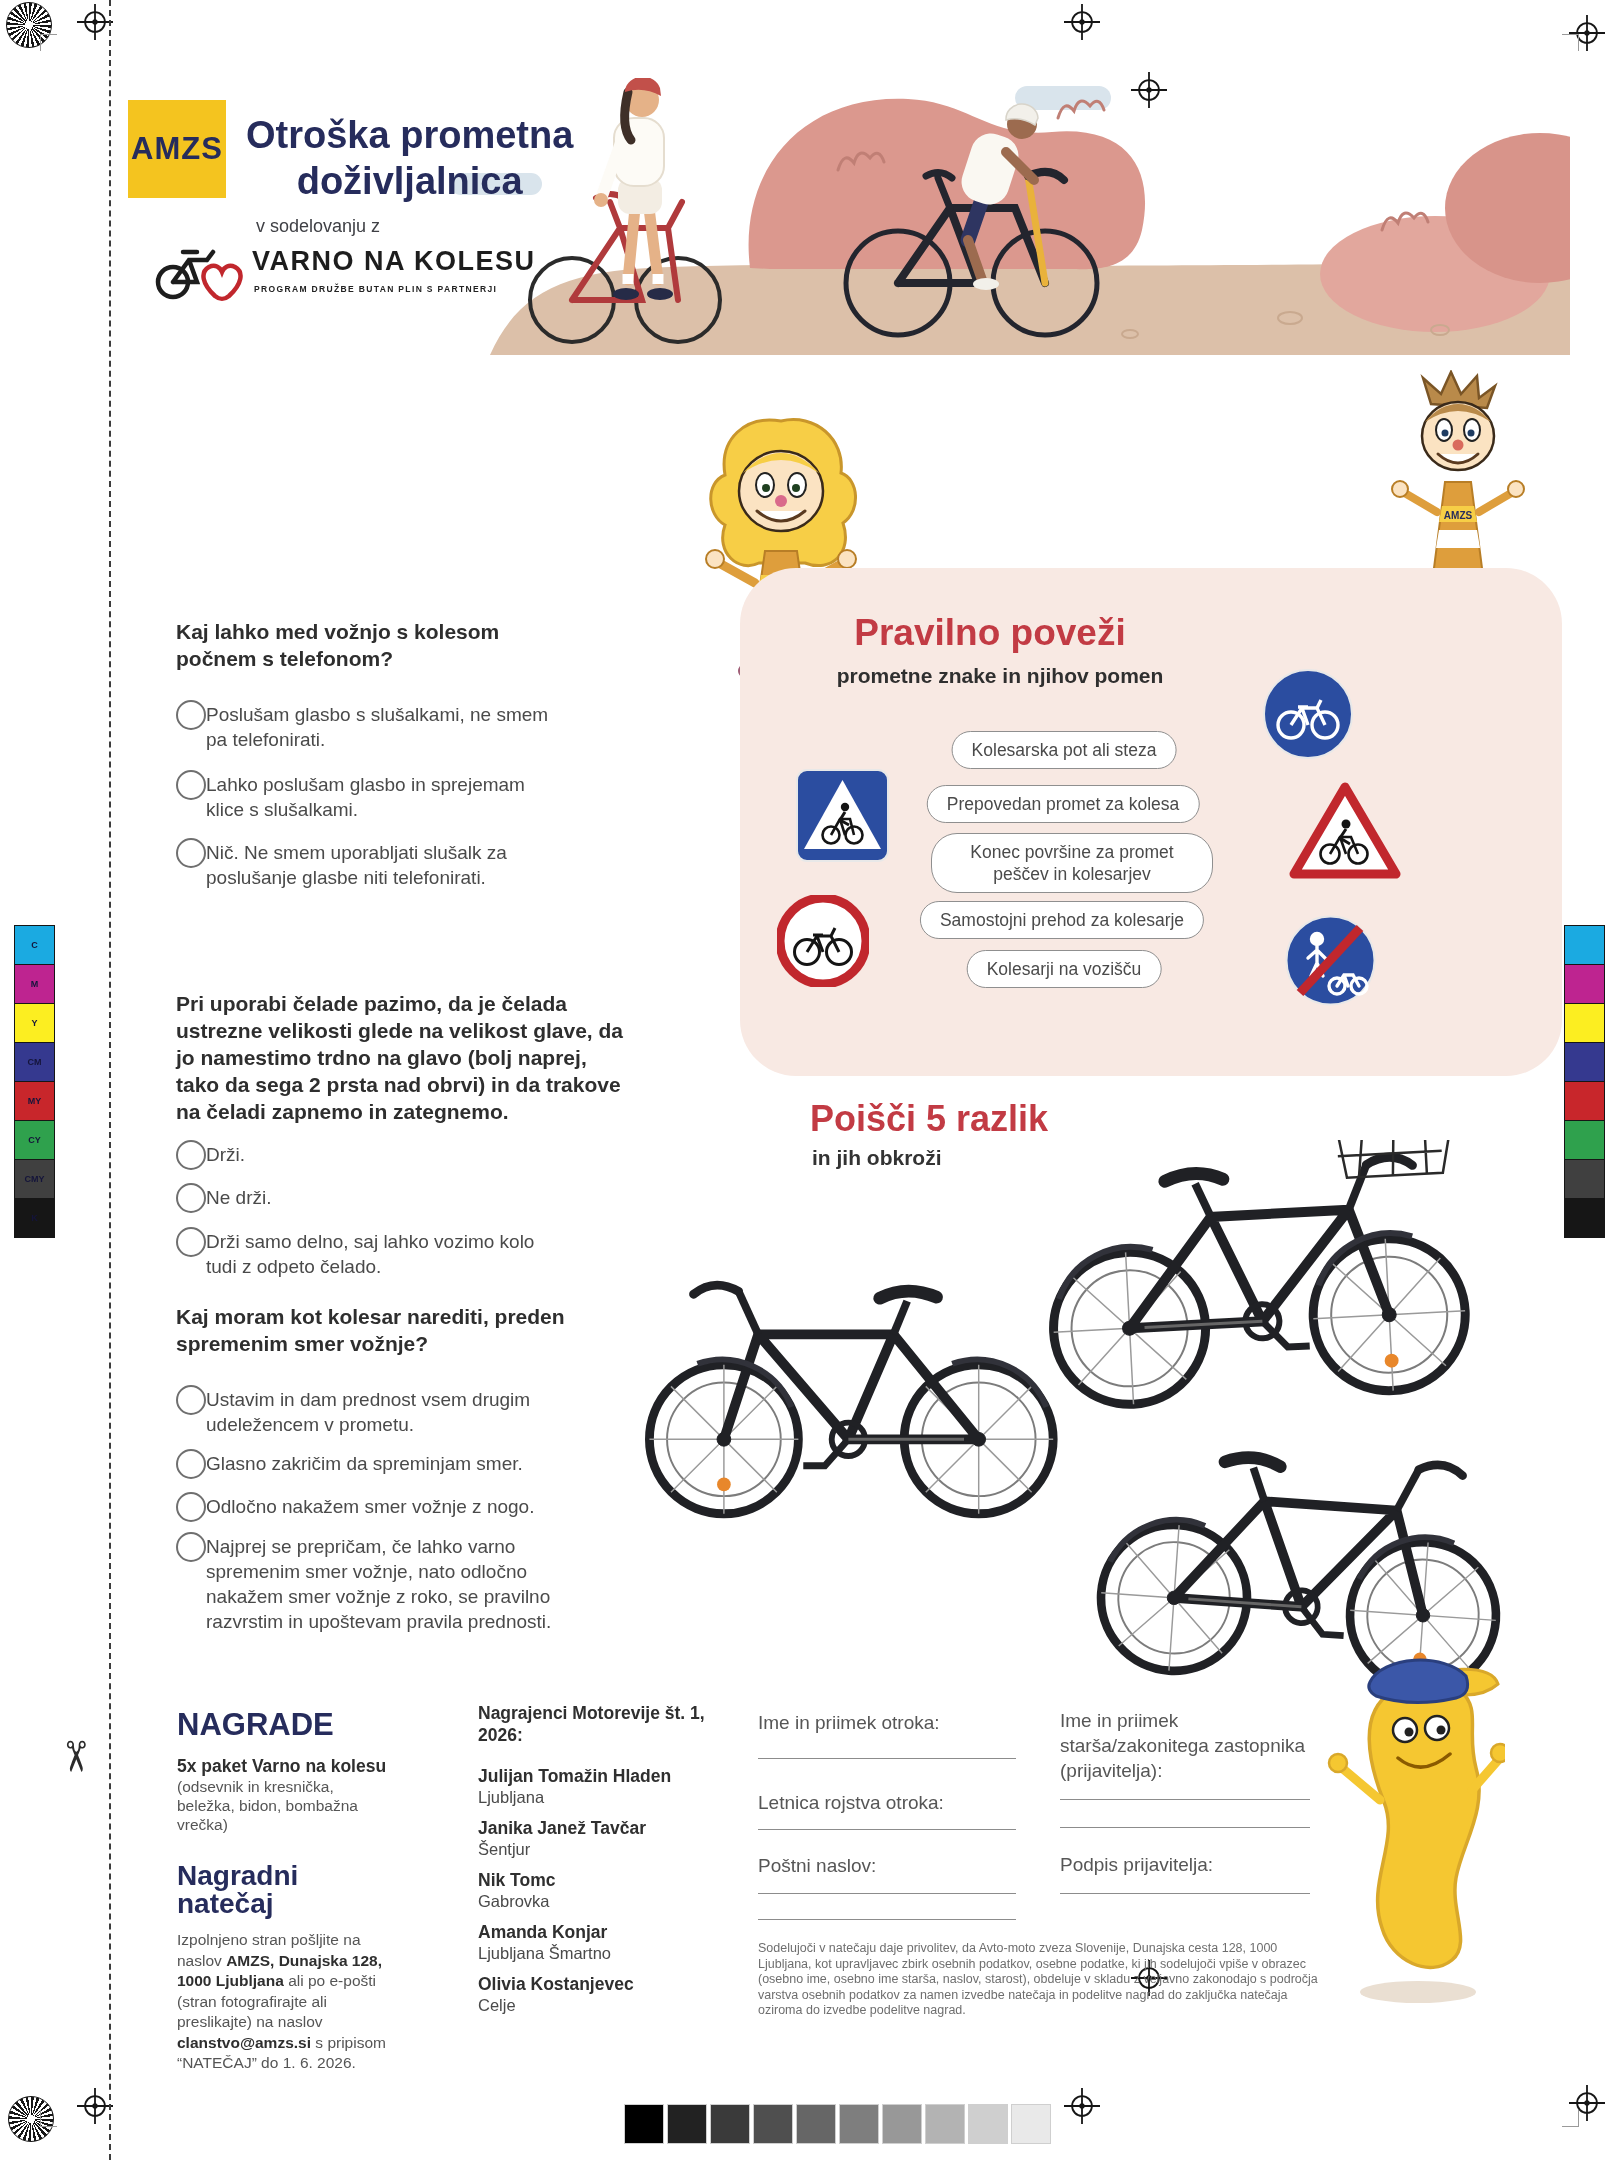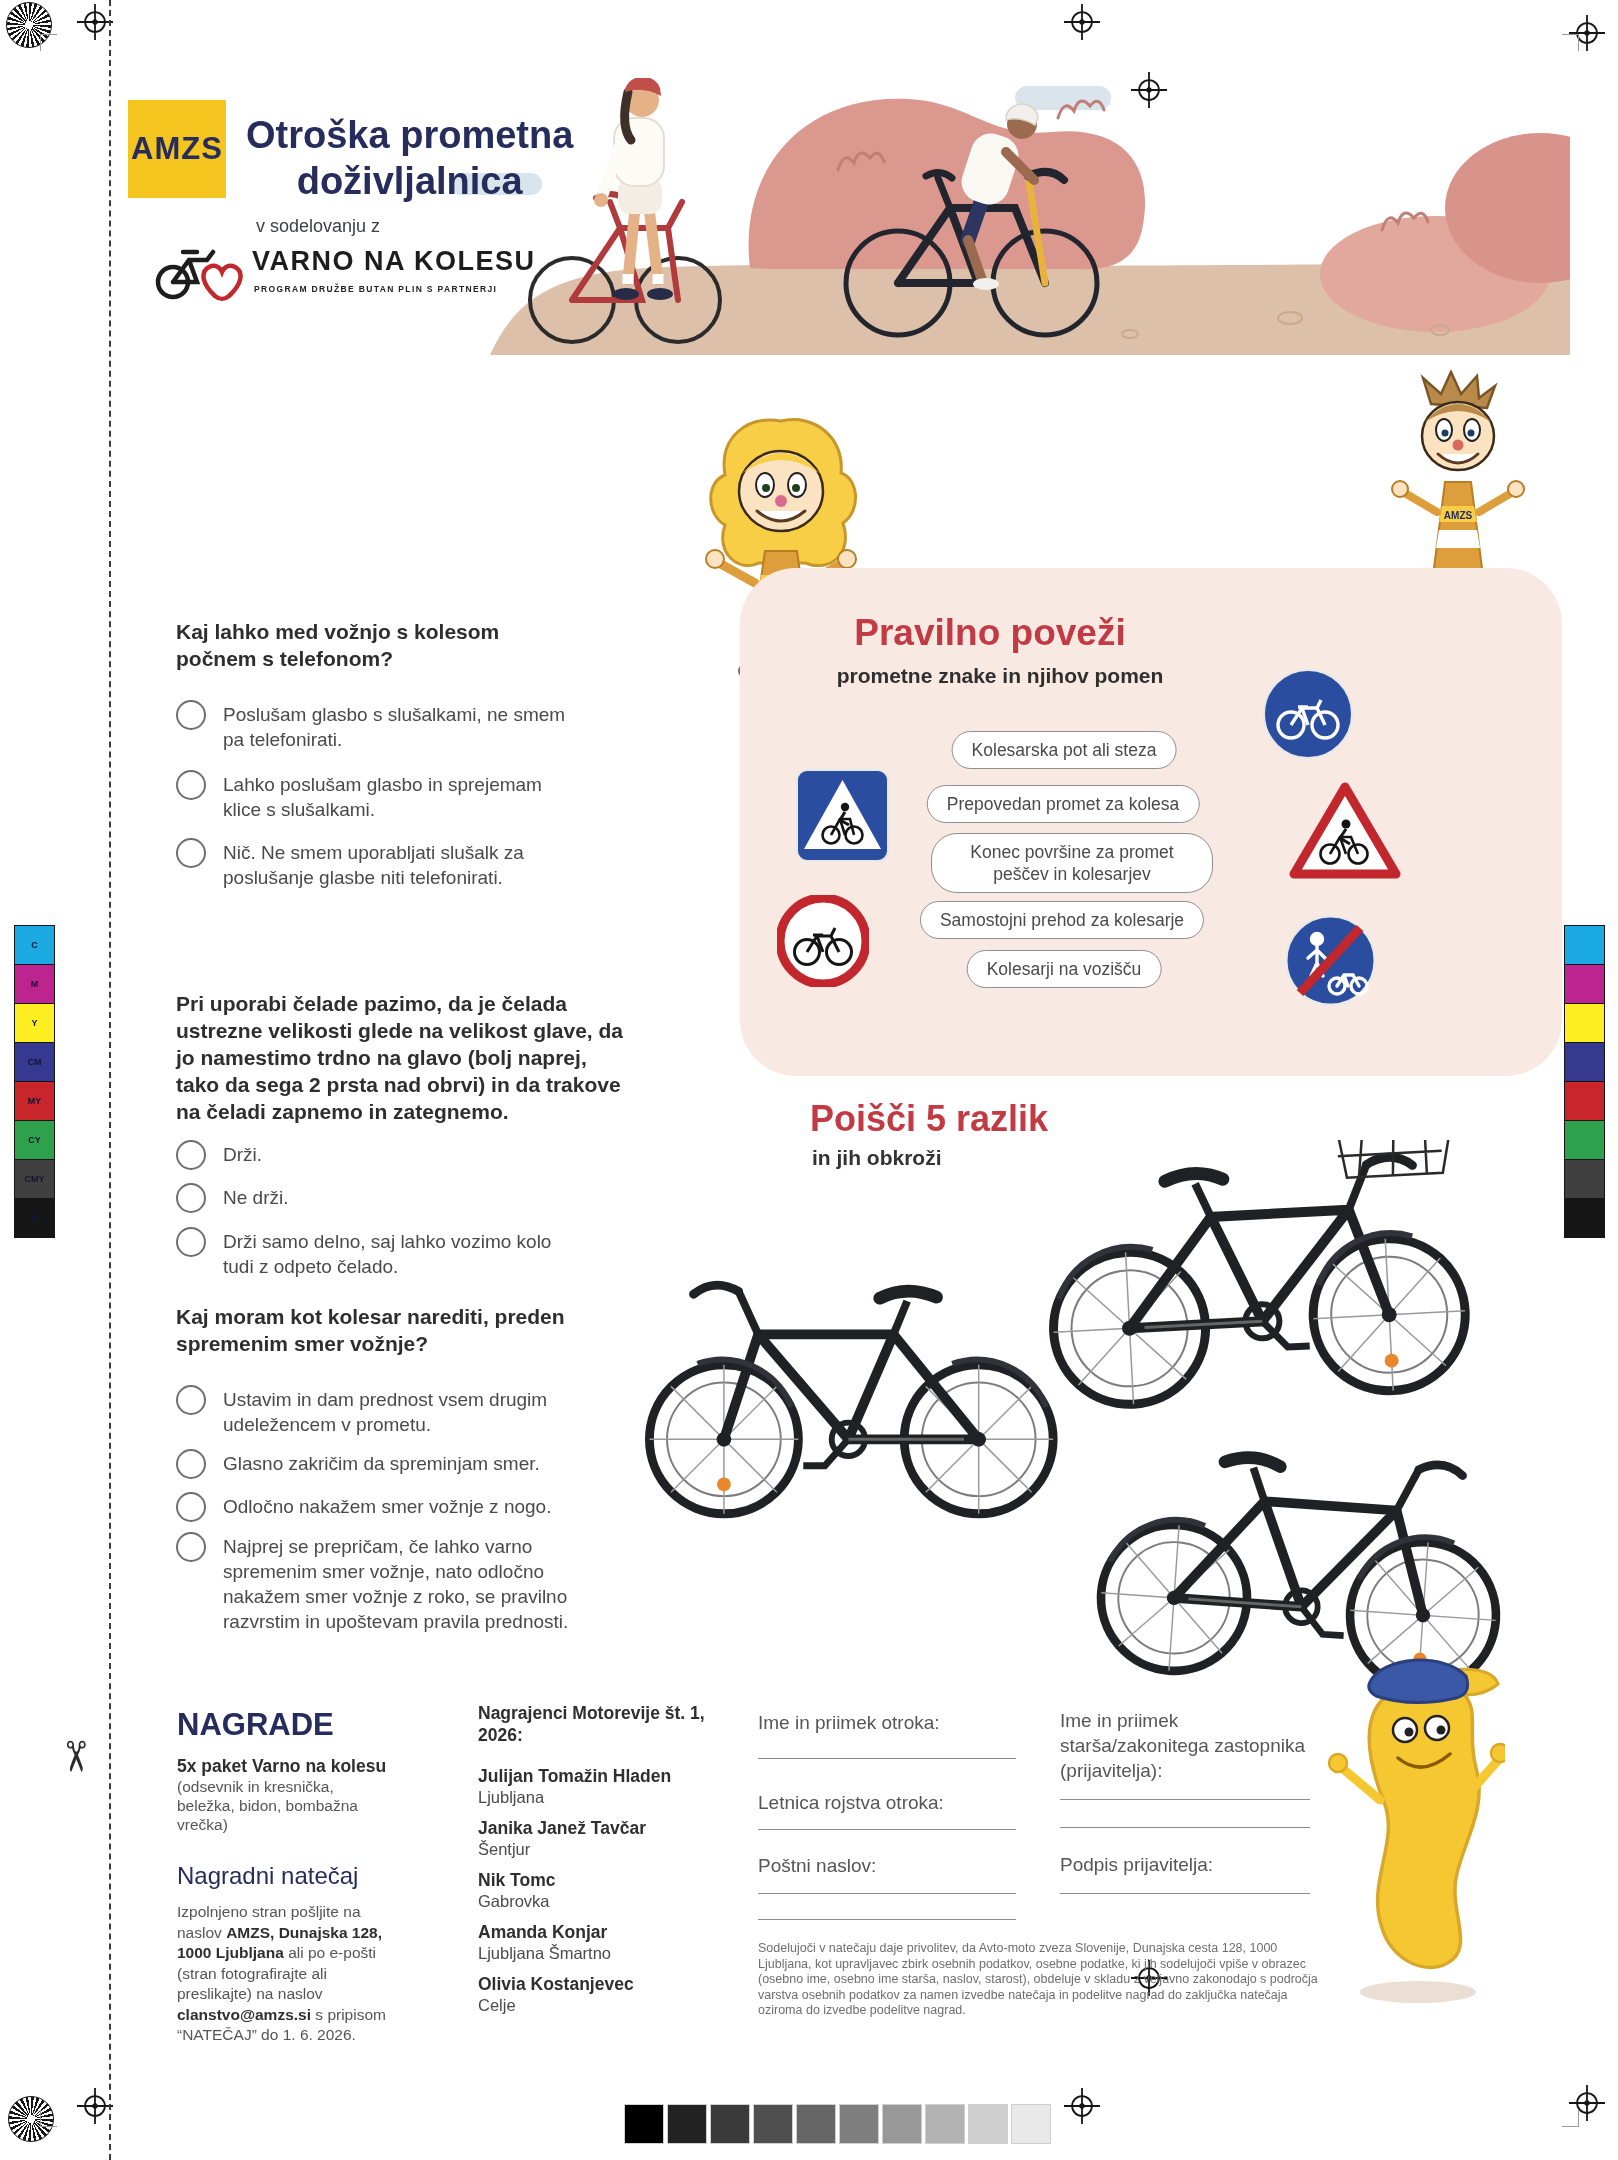--- a/index.html
+++ b/index.html
@@ -29,40 +29,40 @@
   .doc-title{font-size:38px;line-height:46px;font-weight:bold;color:#262C5C;text-align:center;}
   .collab{font-size:18px;color:#3F4045;}
   .partner-name{font-size:27px;font-weight:bold;letter-spacing:1.5px;color:#1d1d1d;}
   .partner-tag{font-size:8.5px;font-weight:bold;letter-spacing:1.35px;color:#222;}
   
   .banner{width:697px;height:113px;background:#C8443E;border-radius:0 56px 56px 0;}
   .banner span{display:block;margin-left:133px;line-height:113px;font-size:41px;
     font-weight:bold;color:#fff;}
   
   .qhead{font-size:21px;line-height:27px;font-weight:bold;color:#2E2E2E;}
-  .opt{display:flex;gap:17px;align-items:flex-start;}
+  .opt{display:flex;align-items:flex-start;}
   .radio{width:30px;height:30px;border:2.5px solid #6F6F6F;border-radius:50%;
     background:#fff;flex:0 0 auto;box-sizing:border-box;}
   .opt .txt{font-size:19px;line-height:25px;color:#4A4A4A;padding-top:2px;}
   
   .panel{width:822px;height:508px;background:#F8E9E3;border-radius:56px;}
   .ptitle{font-size:37px;font-weight:bold;color:#C23B44;text-align:center;}
   .psub{font-size:21px;font-weight:bold;color:#2F2F2F;text-align:center;}
   .pill{transform:translateX(-50%);background:#fff;border:1.6px solid #8F8F8F;
     border-radius:26px;padding:7px 19px;font-size:17.5px;line-height:22px;color:#4A4A4A;
     text-align:center;white-space:nowrap;}
   .pill.wrap{white-space:normal;width:248px;padding:7px 16px;}
   
   .dtitle{font-size:36px;font-weight:bold;color:#C23B44;}
   .dsub{font-size:21px;font-weight:bold;color:#333;}
   
   .f-h1{font-size:31px;line-height:34px;font-weight:bold;color:#262C5C;margin:8px 0 14px 0;}
   .f-pkg{font-size:17.5px;line-height:21px;font-weight:bold;color:#2F2F2F;margin:0;}
   .f-note{font-size:15.5px;line-height:19px;color:#555;margin:0 0 28px 0;}
-  .f-h2{font-size:24px;line-height:28px;font-weight:normal;color:#262C5C;margin:0 0 12px 0;}
+  .f-h2{font-size:28px;line-height:28px;font-weight:bold;color:#262C5C;margin:0 0 12px 0;}
   .f-para{font-size:15.5px;line-height:20.5px;color:#555;margin:0;}
   .f-para .b{font-weight:bold;color:#2F2F2F;}
   .w-title{font-size:17.5px;line-height:22px;font-weight:bold;color:#2F2F2F;margin:0 0 20px 0;}
   .w-name{font-size:17.5px;line-height:21px;font-weight:bold;color:#2F2F2F;margin:0;}
   .w-city{font-size:16.5px;line-height:20px;color:#4A4A4A;margin:0 0 11px 0;}
   .flabel{font-size:19px;line-height:25px;color:#565656;}
   .fline{border-bottom:1.6px solid #8C8C8C;height:1px;}
   .legal{font-size:12.5px;line-height:15.6px;color:#6E6E6E;}
 </style>
 </head>

